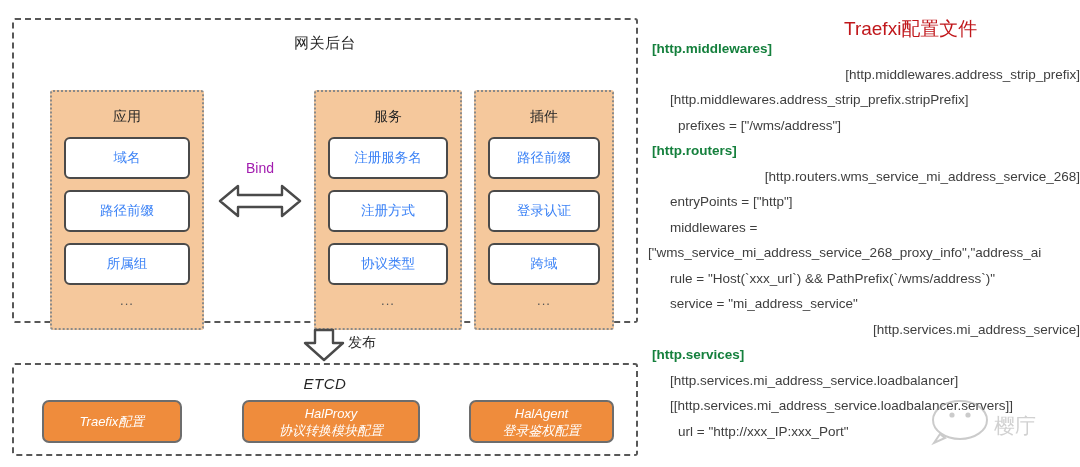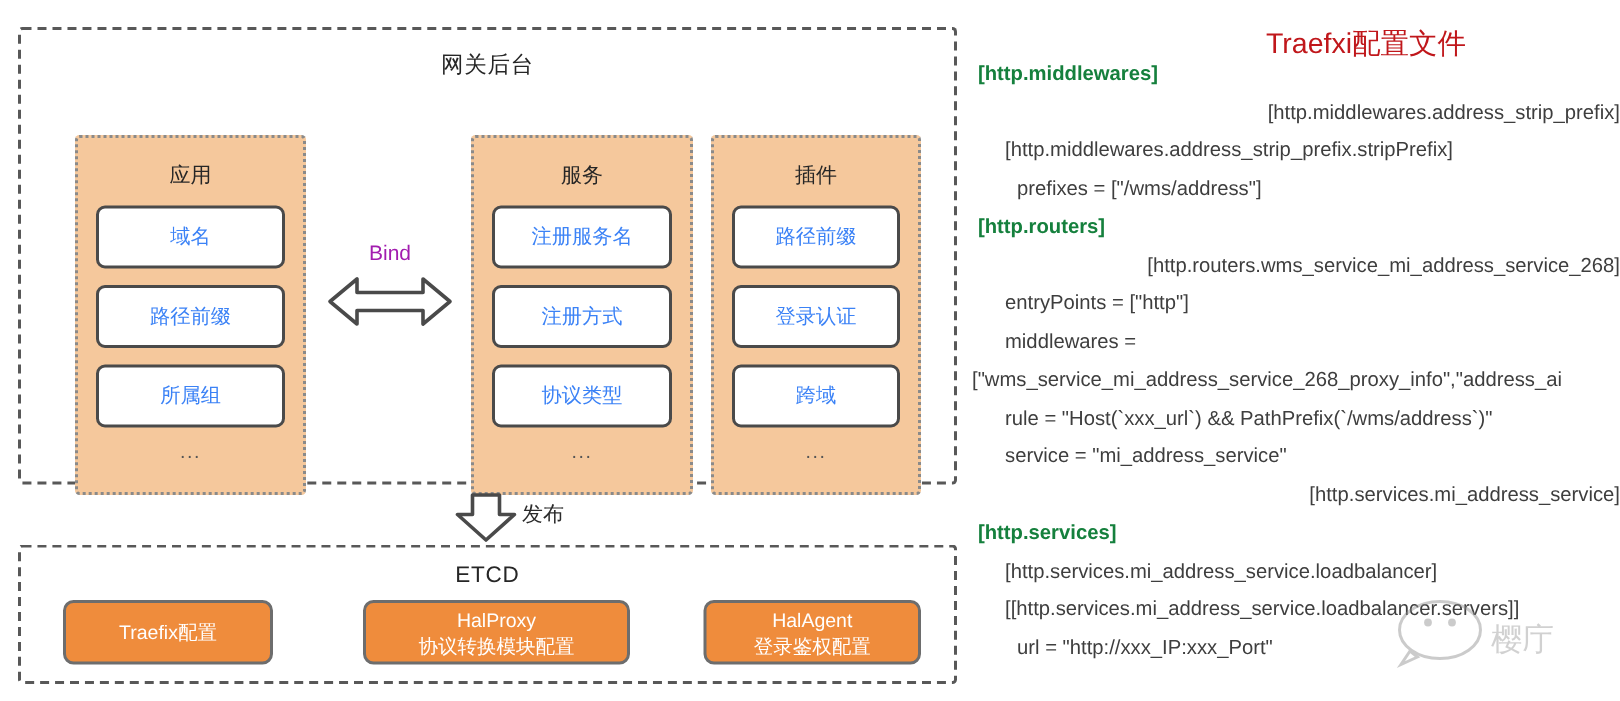--- a/index.html
+++ b/index.html
@@ -30,21 +30,21 @@
     box-sizing: border-box;
     background: #ffffff;
   }
 
   #gateway-box {
     left: 12px; top: 18px;
     width: 626px; height: 305px;
   }
   #etcd-box {
     left: 12px; top: 363px;
-    width: 626px; height: 93px;
+    width: 626px; height: 93px; font-style: italic;
   }
 
   .section-title {
     position: absolute;
     width: 100%;
     text-align: center;
     font-size: 15px;
     color: #262626;
     letter-spacing: 0.5px;
   }

